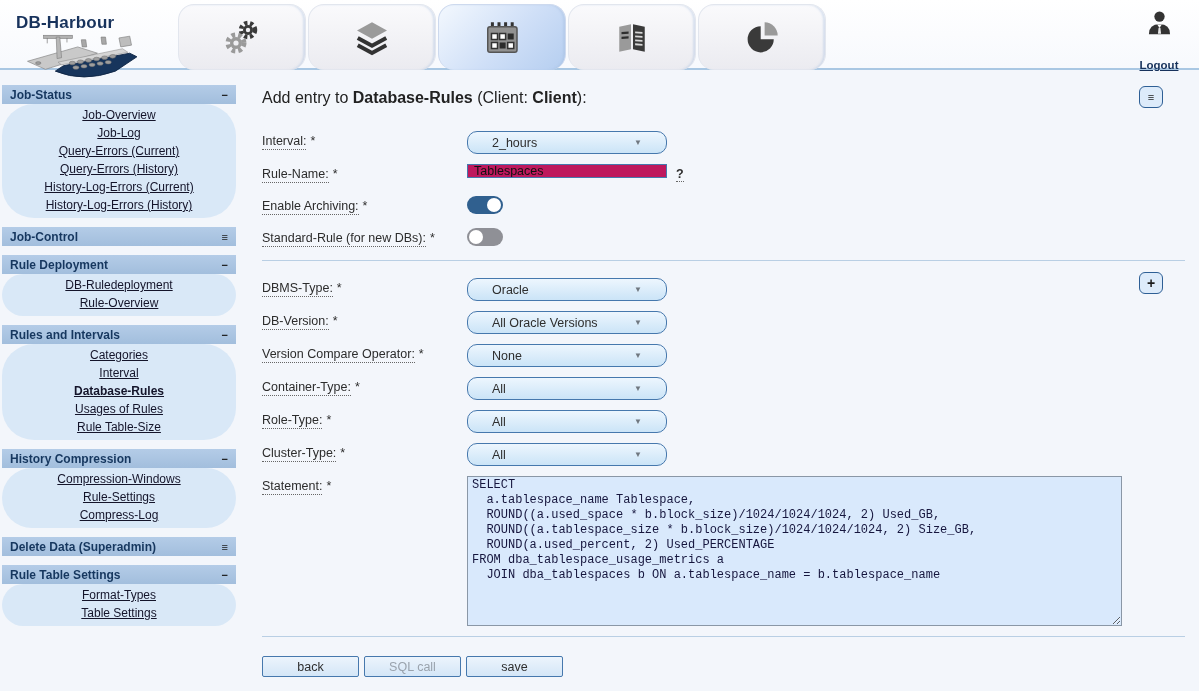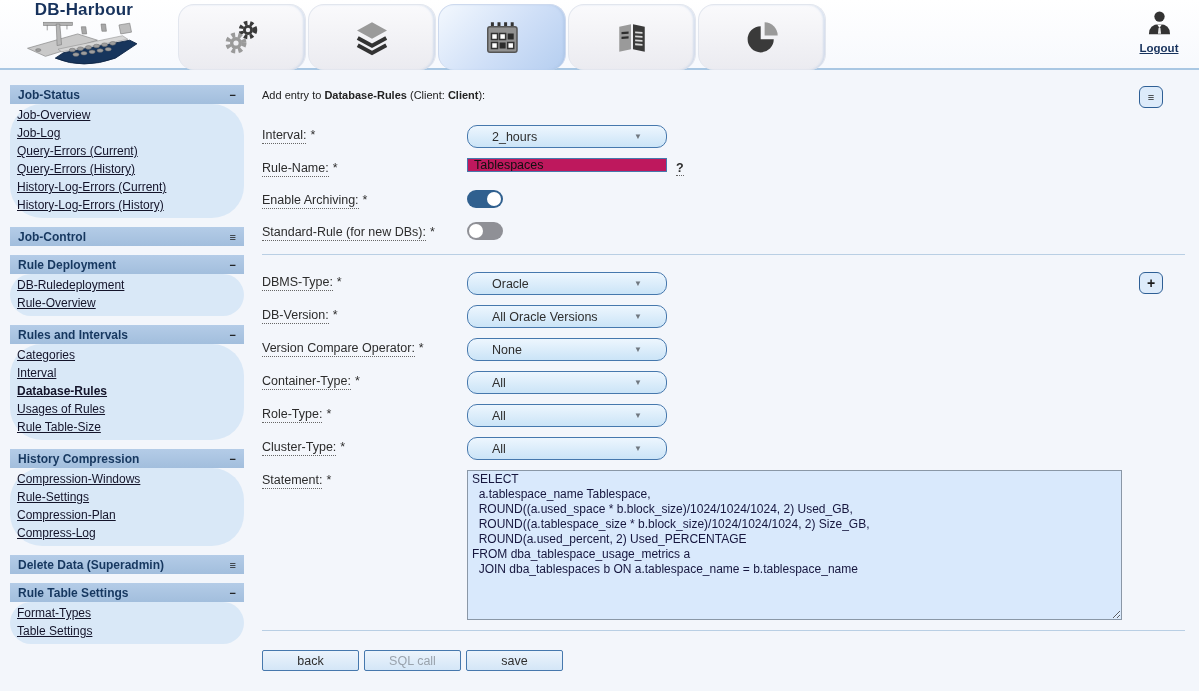--- a/index.html
+++ b/index.html
@@ -12,63 +12,63 @@
     position: relative;
   }
 
   
   .header {
     position: absolute; left:0; top:0; width:1199px; height:70px;
     background: linear-gradient(180deg,#ffffff 0%, #f7f9fd 100%);
     border-bottom: 2px solid #a9c7e3;
     z-index: 5;
   }
-  .logo { position:absolute; left:16px; top:1px; width:136px; text-align:center; }
+  .logo { position:absolute; left:16px; top:14px; width:136px; text-align:left; }
   .logo-title { font-size:17px; font-weight:bold; color:#17325c; letter-spacing:.2px; line-height:17px; }
   .logo-img { display:block; margin:-2px auto 0; }
 
   .tabs { position:absolute; left:178px; top:4px; display:flex; gap:2px; height:66px; }
   .tab {
     width:128px; height:66px; border-radius:16px;
     display:flex; align-items:center; justify-content:center;
     background: linear-gradient(180deg,#fafafc 0%, #ebebf0 100%);
     border:1px solid #e2e6ee; border-bottom:none;
     box-shadow: inset -2px 0 2px rgba(160,185,220,.35);
     cursor:pointer;
   }
   .tab.active {
     background: linear-gradient(135deg,#f3f8fe 0%, #cfdff7 55%, #b5cef0 100%);
     border-color:#cdd9ee;
   }
 
   .logout-box { position:absolute; right:12px; top:9px; text-align:center; width:56px; }
-  .logout-link { display:block; font-size:11.5px; font-weight:bold; color:#17325c; text-decoration:underline; cursor:pointer; margin-top:1px; }
+  .logout-link { display:block; font-size:11.5px; font-weight:bold; color:#17325c; text-decoration:underline; cursor:pointer; margin-top:18px; }
 
   
-  .sidebar { position:absolute; left:8px; top:72px; width:238px; padding-top:13px; }
+  .sidebar { position:absolute; left:0; top:72px; width:238px; padding-top:13px;text-align:center; }
   .side-section { margin:0 2px 9px 2px; }
   .side-header {
     background: linear-gradient(180deg,#b4cce7 0%, #a2bedd 100%);
     color:#16375f; font-weight:bold; font-size:12px;
     padding:3px 8px 2px 8px;
     display:flex; justify-content:space-between; align-items:center;
     cursor:pointer;
   }
   .side-state { font-size:11px; font-weight:bold; color:#1a1a1a; line-height:10px; }
   .side-items { background:#d9e8f7; padding:2px 0 4px 0;border-radius:32px; }
   .side-link {
     display:block; font-size:12px; line-height:18px; padding:0 7px;
     color:#14142a; text-decoration:underline; cursor:pointer;
     white-space:nowrap; overflow:hidden;
   }
   .side-link.active { font-weight:bold; }
 
   
   .main { position:absolute; left:262px; top:72px; width:923px; }
-  .heading { margin-top:17px; font-size:11px; color:#222; }
+  .heading { margin-top:17px; font-size:16px; color:#222; }
   .heading b { font-weight:bold; }
 
   .icon-btn {
     position:absolute; width:24px; height:22px;
     background:#ddebfa; border:1.5px solid #2e5f95; border-radius:6px;
     font-size:11px; font-weight:bold; color:#1a1a1a;
     display:flex; align-items:center; justify-content:center; cursor:pointer;
     font-family:"Liberation Sans", sans-serif;
   }
   .menu-btn { right:22px; top:14px; }
@@ -105,21 +105,21 @@
   .toggle.on  .knob { right:2px; }
   .toggle.off { background:#8f9096; }
   .toggle.off .knob { left:2px; }
 
   .divider { border:none; border-top:1px solid #b9cfe4; margin:8px 0 17px 0; }
   .divider2 { border:none; border-top:1px solid #b9cfe4; margin:10px 0 19px 0; }
 
   .sql {
     width:655px; height:150px;
     background:#d9e9fc; border:1px solid #8a97a6;
-    font-family:Liberation Sans, sans-serif;
+    font-family:Liberation Mono, monospace;
     font-size:12px; line-height:15px; color:#16163e;
     padding:1px 4px; resize:both; white-space:pre; overflow:auto;
   }
 
   .btn-row { display:flex; gap:5px; margin-bottom:20px; }
   .btn {
     width:97px; height:21px;
     border:1.5px solid #4678ad; border-radius:2px;
     background: linear-gradient(180deg,#ecf4fc 0%, #d4e6f7 100%);
     font-size:12.5px; color:#2e2e2e; cursor:pointer;
@@ -276,21 +276,20 @@
       </div>
     </div>
     <div class="side-section">
       <div class="side-header">
         <span>History Compression</span>
         <span class="side-state">−</span>
       </div>
       <div class="side-items">
         <span class="side-link">Compression-Windows</span>
         <span class="side-link">Rule-Settings</span>
-        <span class="side-link">Compression-Plan</span>
         <span class="side-link">Compress-Log</span>
       </div>
     </div>
     <div class="side-section">
       <div class="side-header">
         <span>Delete Data (Superadmin)</span>
         <span class="side-state">≡</span>
       </div>
     </div>
     <div class="side-section">

